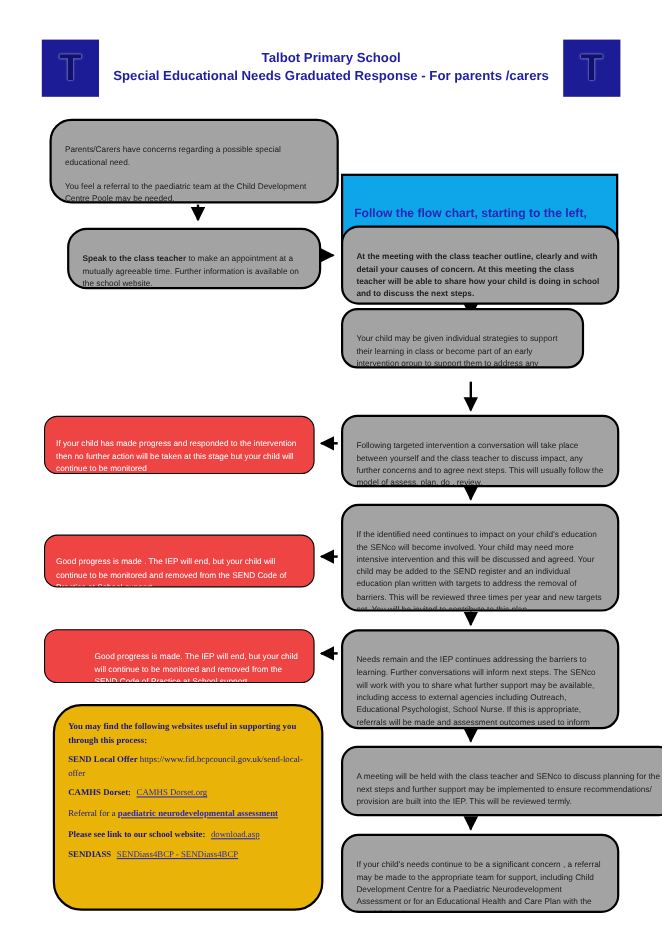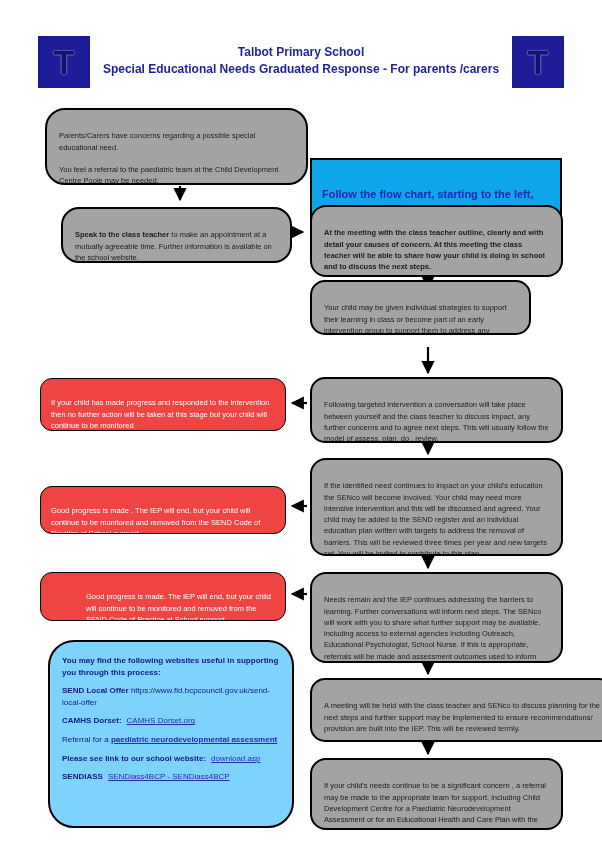--- a/index.html
+++ b/index.html
@@ -13,23 +13,23 @@
         color:#1f1fa0;font-weight:bold;font-size:12px;line-height:1.4;}
   .box{position:absolute;box-sizing:border-box;border:2px solid #000;
         background:#a3a3a3;border-radius:18px;padding:9px 12px;
         font-size:7.5px;line-height:1.5;color:#202020;overflow:hidden;
         white-space:pre-line;overflow-wrap:break-word;}
   .navy{background:#ef4444;color:#ffffff;border:1.5px solid #000;
         border-radius:12px;padding:7px 10px;}
   .grayb{background:#0ea5e9;border:2.5px solid #000;border-radius:0;margin-top:48px;}
   .follow{font-size:11px;font-weight:bold;color:#2727b8;line-height:1.62;
         padding:8px 10px;}
-  .links-box{background:#7dd3fc;border:2.5px solid #000;border-radius:26px;
+  .links-box{background:#eab308;border:2.5px solid #000;border-radius:26px;
         color:#181880;font-size:8px;white-space:normal;padding:13px 12px;
-        line-height:1.45;}
+        line-height:1.45;font-family:Liberation Serif, serif;}
   .wp{margin:0 0 7px 0;}
   .b{font-weight:bold;}
   .lnk{color:#2a2ab0;text-decoration:underline;cursor:pointer;}
   .ml{margin-left:5px;}
   .arrows{position:absolute;left:0;top:0;pointer-events:none;}
 </style>
 </head>
 <body>
 
 <div class="page">

